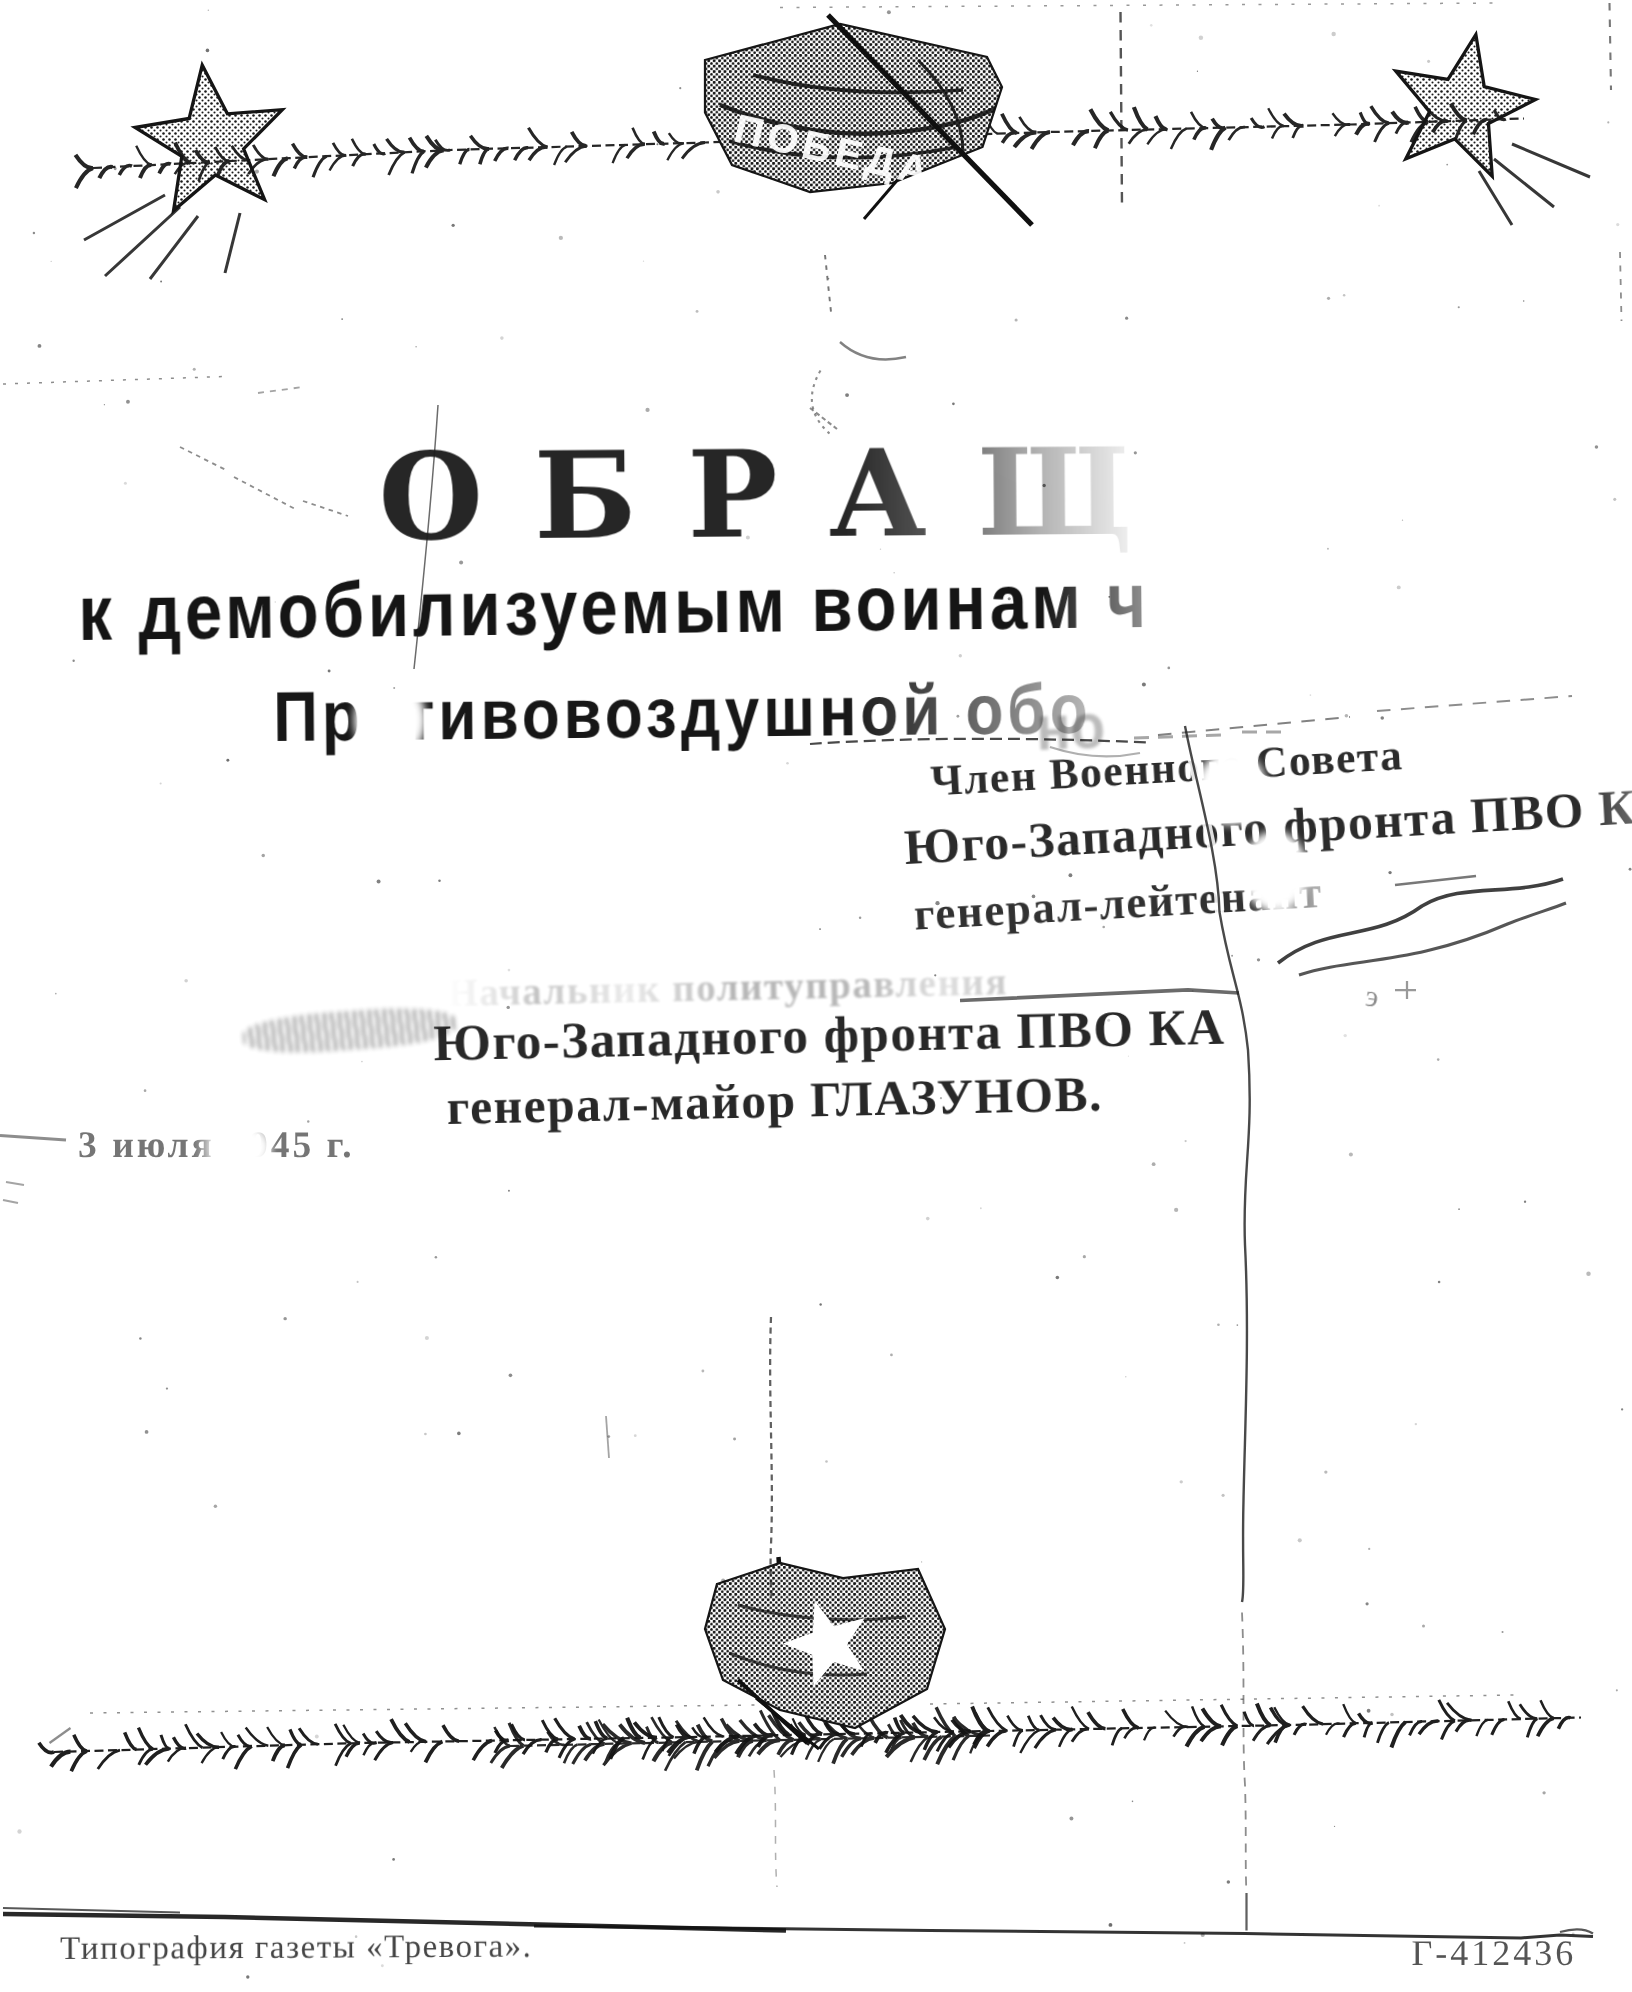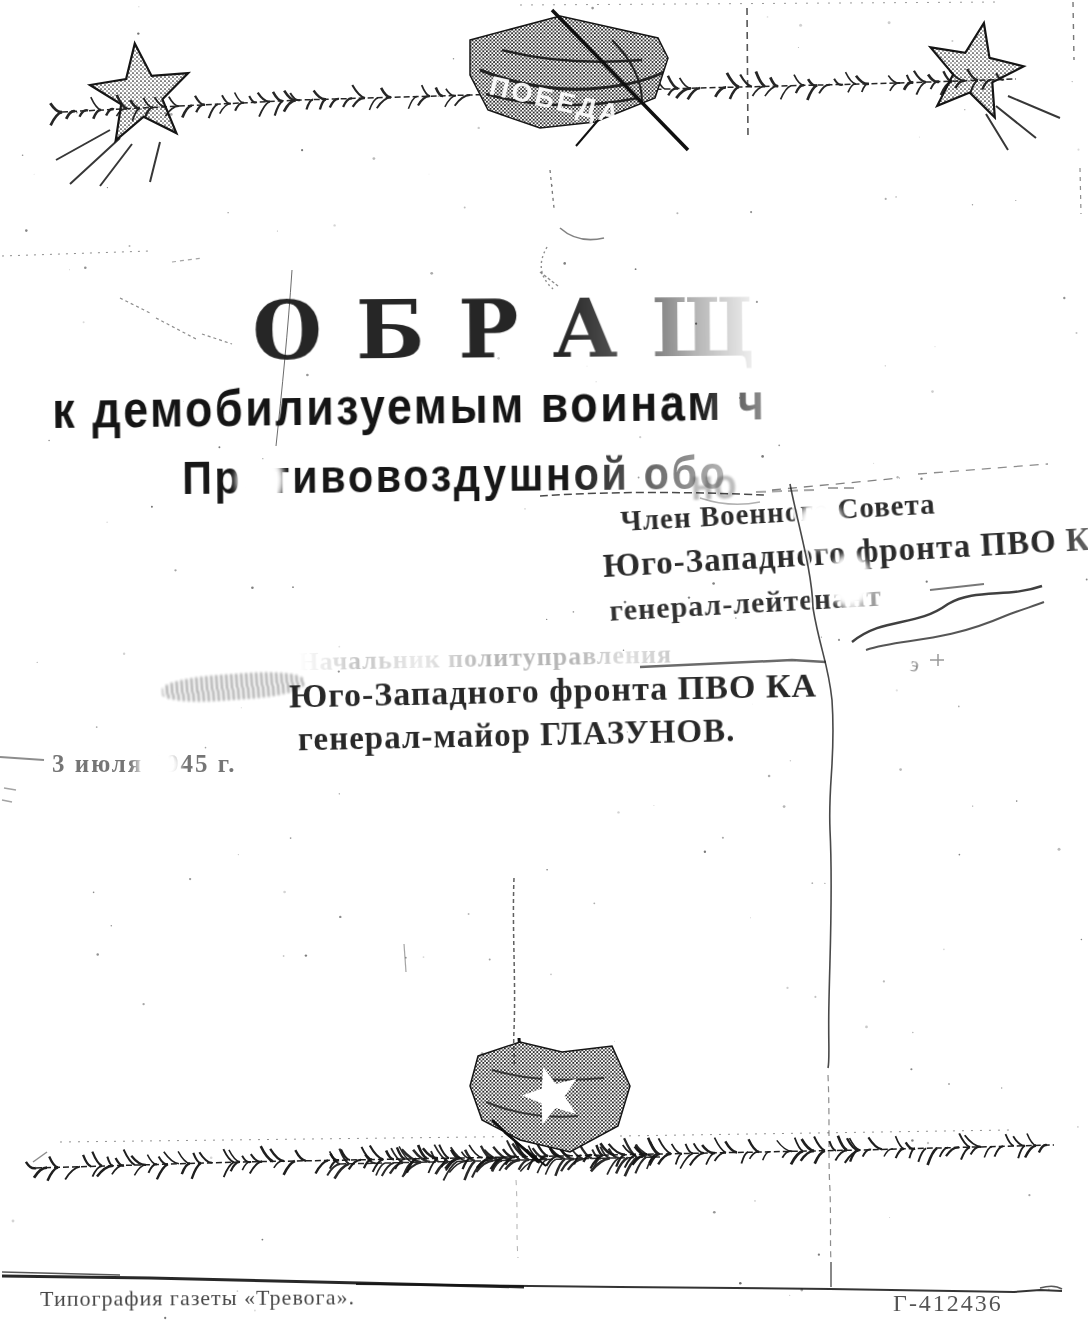--- a/index.html
+++ b/index.html
@@ -47,21 +47,21 @@
         background:repeating-linear-gradient(87deg,rgba(25,25,25,.6) 0 2px,transparent 2px 5px);
         filter:blur(1.3px);transform:rotate(-4deg);opacity:.75;}
 
   .date{left:52px;top:750px;font-size:25px;font-weight:700;letter-spacing:2px;opacity:.6;filter:blur(.5px);
         -webkit-mask-image:linear-gradient(90deg,#000 0 42%,rgba(0,0,0,.15) 52% 60%,#000 72%);
         mask-image:linear-gradient(90deg,#000 0 42%,rgba(0,0,0,.15) 52% 60%,#000 72%);}
 
   .stray{left:912px;top:653px;font-size:20px;opacity:.5;filter:blur(.4px);transform:rotate(8deg);}
 
   .printer{left:40px;top:1286px;font-size:22px;letter-spacing:1px;opacity:.82;filter:blur(.35px);transform:rotate(-.3deg);}
-  .code{left:893px;top:1290px;font-size:24px;letter-spacing:2px;opacity:.75;filter:blur(.45px);text-align:center;}
+  .code{left:941px;top:1290px;font-size:24px;letter-spacing:2px;opacity:.75;filter:blur(.45px);text-align:center;}
 
   .hole{position:absolute;background:#fff;filter:blur(3px);border-radius:50%;}
   svg.deco{position:absolute;left:0;top:0;z-index:5;pointer-events:none;}
   .holes{position:absolute;left:0;top:0;width:100%;height:100%;z-index:4;pointer-events:none;}
 </style>
 </head>
 <body>
 
 <div class="page">
 

